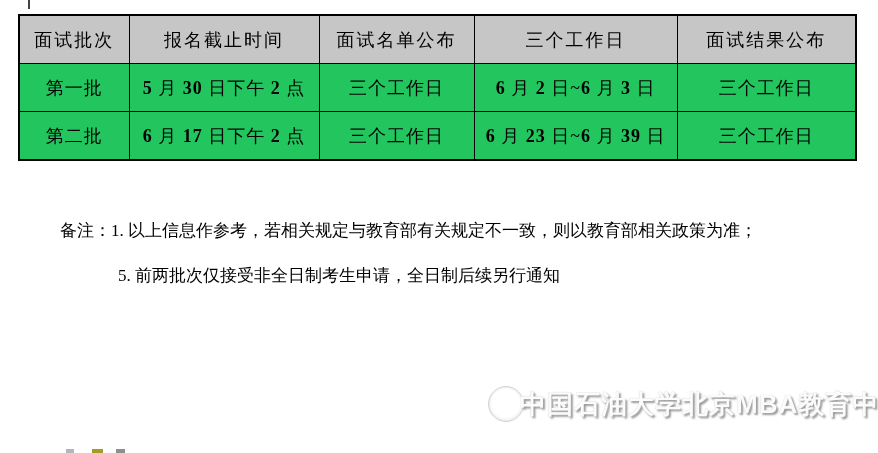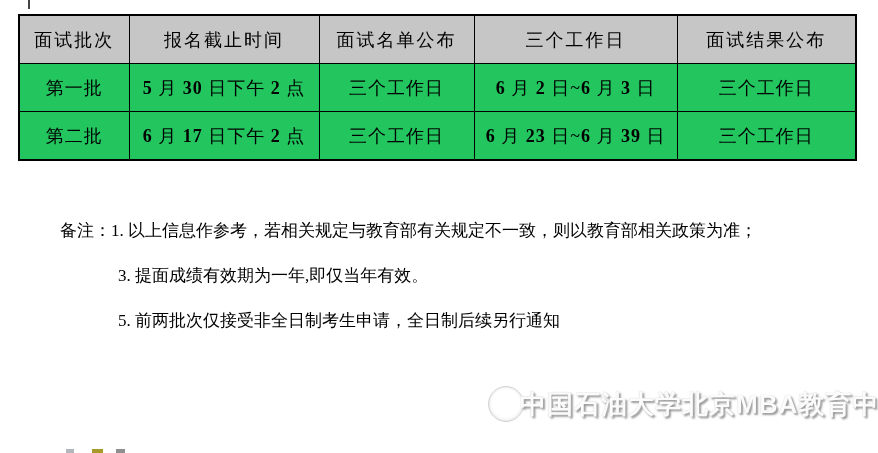--- a/index.html
+++ b/index.html
@@ -151,21 +151,20 @@
         <td><b>6</b> 月 <b>17</b> 日下午 <b>2</b> 点</td>
         <td>三个工作日</td>
         <td><b>6</b> 月 <b>23</b> 日~<b>6</b> 月 <b>39</b> 日</td>
         <td>三个工作日</td>
       </tr>
     </tbody>
   </table>
 
   <div class="notes">
     <p><span>备注：</span><span>1. 以上信息作参考，若相关规定与教育部有关规定不一致，则以教育部相关政策为准；</span></p>
-    <p class="indent">3. 提面成绩有效期为一年,即仅当年有效。</p>
     <p class="indent">5. 前两批次仅接受非全日制考生申请，全日制后续另行通知</p>
   </div>
 
   <div class="watermark">
     <span class="seal"></span>
     <span class="wm-text">中国石油大学北京MBA教育中心</span>
   </div>
 
   <div class="frag frag-1"></div>
   <div class="frag frag-2"></div>

